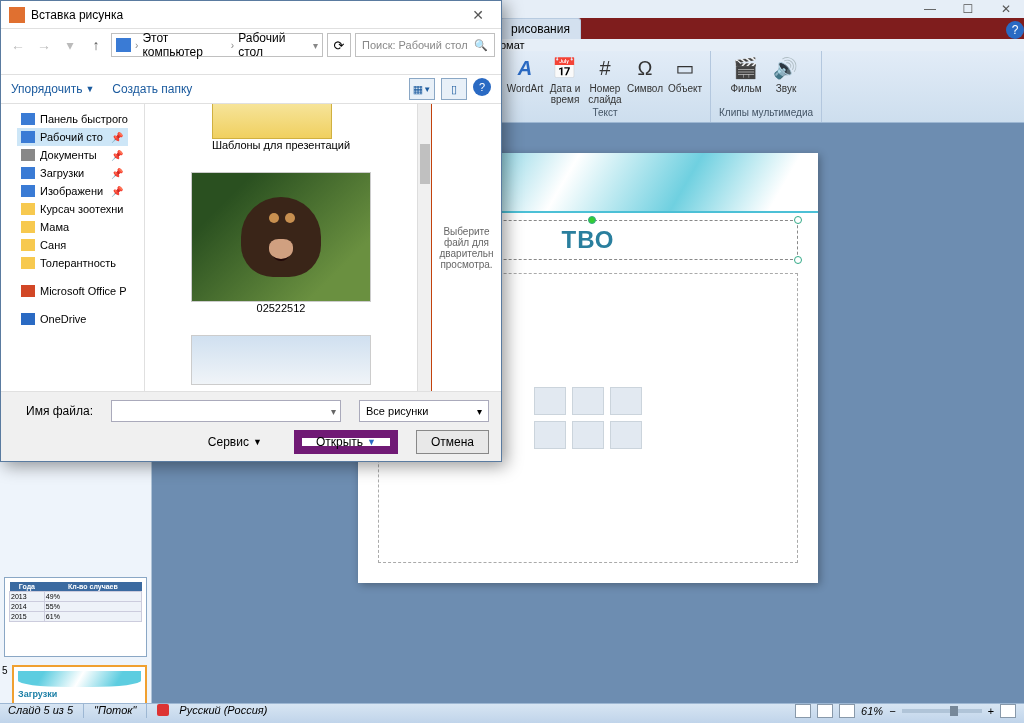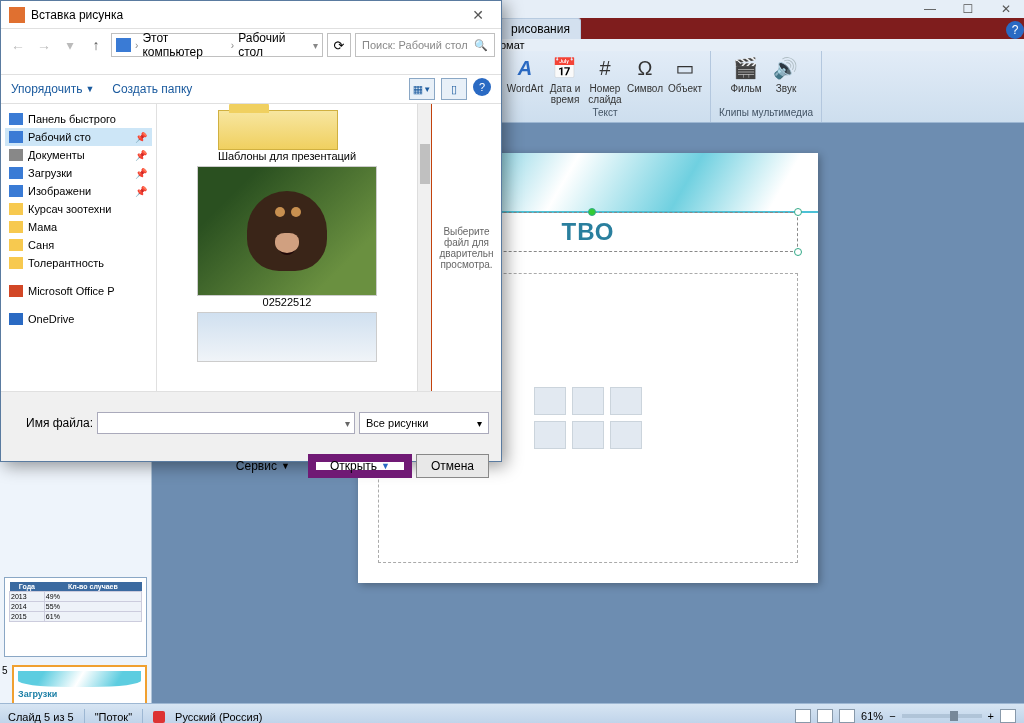--- a/index.html
+++ b/index.html
@@ -27,28 +27,28 @@
 .thumb.active { border: 2px solid #f0a030; }
 .thumb-table { width: 100%; font-size: 7px; border-collapse: collapse; }
 .thumb-table th { background: #3b6aa0; color: #fff; padding: 1px; }
 .thumb-table td { border: 1px solid #ccd; padding: 1px; background: #eef2f8; }
 .thumb-wave { height: 16px; background: linear-gradient(120deg, #5dcde0 20%, #fff 50%, #5dcde0 80%); border-radius: 0 0 40% 40%; }
 .thumb-title { color: #1b7fa6; font-weight: bold; font-size: 9px; margin-top: 2px; }
 
 .pp-slide-area { flex: 1; position: relative; padding: 30px 60px 0 60px; }
 .slide-canvas { width: 460px; height: 430px; background: #fff; margin: 0 auto; position: relative; box-shadow: 2px 2px 8px rgba(0,0,0,0.3); }
 .slide-wave { height: 60px; background: linear-gradient(120deg, #3db9d3 15%, #fff 45%, #6fd0e0 70%, #fff 90%); border-bottom: 2px solid #4cc0d6; }
-.slide-textbox { position: absolute; top: 59px; left: 20px; right: 20px; height: 40px; border: 1px dashed #888; display: flex; align-items: center; justify-content: center; }
+.slide-textbox { position: absolute; top: 67px; left: 20px; right: 20px; height: 40px; border: 1px dashed #888; display: flex; align-items: center; justify-content: center; }
 .slide-text { color: #2a7f9e; font-size: 24px; font-weight: bold; letter-spacing: 1px; }
 .slide-handle { width: 8px; height: 8px; background: #fff; border: 1px solid #3a8; border-radius: 50%; position: absolute; }
 .slide-content-ph { position: absolute; top: 120px; left: 20px; right: 20px; bottom: 20px; border: 1px dashed #aaa; display: flex; align-items: center; justify-content: center; }
 .ph-icons { display: grid; grid-template-columns: repeat(3, 32px); gap: 6px; opacity: 0.5; }
 .ph-icons div { width: 32px; height: 28px; background: #c7d4e4; border: 1px solid #9ab; }
 
-.pp-status { position: absolute; bottom: 0; left: 0; right: 0; height: 20px; background: linear-gradient(#d7e5f3, #c0d4ea); border-top: 1px solid #9db7d3; display: flex; align-items: flex-end; font-size: 11px; padding: 0 8px; gap: 10px; }
+.pp-status { position: absolute; bottom: 0; left: 0; right: 0; height: 20px; background: linear-gradient(#d7e5f3, #c0d4ea); border-top: 1px solid #9db7d3; display: flex; align-items: flex-start; font-size: 11px; padding: 0 8px; gap: 10px; font-style: italic; }
 .pp-status .sep { width: 1px; height: 14px; background: #9db7d3; }
 .pp-status .lang-ico { width: 12px; height: 12px; background: #d33; border-radius: 2px; }
 .status-right { margin-left: auto; display: flex; align-items: center; gap: 6px; }
 .view-btn { width: 16px; height: 14px; border: 1px solid #89a; background: #fff; }
 .zoom-slider { width: 80px; height: 4px; background: #b0c4d8; position: relative; }
 .zoom-slider::after { content: ""; position: absolute; left: 48px; top: -3px; width: 8px; height: 10px; background: #789; }
 
 
 .dialog { position: absolute; top: 0; left: 0; width: 502px; height: 462px; background: #fff; border: 1px solid #5a7ba0; box-shadow: 4px 4px 16px rgba(0,0,0,0.4); display: flex; flex-direction: column; }
 .dlg-title { height: 28px; background: #fff; display: flex; align-items: center; padding: 0 8px; font-size: 12px; border-bottom: 1px solid #e0e0e0; }
@@ -64,53 +64,53 @@
 .dlg-refresh { width: 24px; height: 24px; border: 1px solid #c0c0c0; display: flex; align-items: center; justify-content: center; font-size: 13px; }
 .dlg-search { width: 140px; height: 24px; border: 1px solid #c0c0c0; display: flex; align-items: center; padding: 0 6px; font-size: 11px; color: #888; gap: 4px; }
 
 .dlg-toolbar { height: 30px; border-top: 1px solid #e0e0e0; border-bottom: 1px solid #e0e0e0; display: flex; align-items: center; padding: 0 10px; font-size: 12px; color: #1a5a9e; margin-top: 13px; }
 .dlg-toolbar .tb-item { margin-right: 18px; display: flex; align-items: center; gap: 3px; }
 .dlg-toolbar .tb-right { margin-left: auto; display: flex; gap: 6px; }
 .tb-view { width: 26px; height: 22px; border: 1px solid #8aa7c5; background: #e8f0f8; display: flex; align-items: center; justify-content: center; font-size: 11px; }
 .tb-help { width: 18px; height: 18px; border-radius: 50%; background: #2a6ac3; color: #fff; font-size: 11px; display: flex; align-items: center; justify-content: center; }
 
 .dlg-body { flex: 1; display: flex; overflow: hidden; }
-.dlg-tree { width: 156px; border-right: 1px solid #e0e0e0; padding: 6px 4px; font-size: 11px; overflow: hidden; }
+.dlg-tree { width: 144px; border-right: 1px solid #e0e0e0; padding: 6px 16px; font-size: 11px; overflow: hidden; }
 .tree-item { display: flex; align-items: center; gap: 5px; padding: 3px 4px; white-space: nowrap; overflow: hidden; }
 .tree-item.selected { background: #cde6f7; }
 .tree-ico { width: 14px; height: 12px; flex-shrink: 0; }
 .ico-star { background: #3a7bd5; }
 .ico-monitor { background: #3a7bd5; }
 .ico-doc { background: #888; }
 .ico-down { background: #3a7bd5; }
 .ico-img { background: #3a7bd5; }
 .ico-folder { background: #f7c94f; }
 .ico-pp { background: #d24726; }
 .ico-cloud { background: #2a6ac3; }
 .pin { margin-left: auto; color: #888; font-size: 10px; }
 .tree-gap { height: 10px; }
 
 .dlg-files { flex: 1; display: flex; }
-.files-list { flex: 1; padding: 6px; display: flex; flex-direction: column; align-items: center; gap: 4px; font-size: 11px; overflow: hidden; }
+.files-list { flex: 1; padding: 6px; display: flex; flex-direction: column; align-items: center; gap: 21px; font-size: 11px; overflow: hidden; justify-content: flex-end; }
 .file-thumb { text-align: center; }
 .file-thumb .thumb-img { width: 180px; height: 130px; background: linear-gradient(135deg, #2a5020 20%, #4a7030 50%, #6a9040 80%); border: 1px solid #ccc; position: relative; overflow: hidden; display: flex; align-items: center; justify-content: center; }
 .dog-face { width: 80px; height: 80px; background: #3a2518; border-radius: 50% 50% 40% 40%; position: relative; }
 .dog-face::before { content: ""; position: absolute; left: 28px; top: 16px; width: 10px; height: 10px; background: #c89050; border-radius: 50%; box-shadow: 16px 0 #c89050; }
 .dog-face::after { content: ""; position: absolute; left: 28px; top: 42px; width: 24px; height: 20px; background: #d0a080; border-radius: 40% 40% 50% 50%; }
 .dog-mouth { position: absolute; left: 32px; top: 50px; width: 16px; height: 14px; background: #200808; border-radius: 50%; }
 .folder-thumb { width: 120px; height: 40px; background: linear-gradient(#f7e6a0, #f0d060); border: 1px solid #d0b040; position: relative; }
 .folder-thumb::before { content: ""; position: absolute; left: 10px; top: -8px; width: 40px; height: 10px; background: #f0d060; border-radius: 3px 3px 0 0; }
 .pp-screenshot { width: 180px; height: 50px; background: linear-gradient(#d0e0f0, #f0f4f8); border: 1px solid #ccc; }
 
 .dlg-preview { width: 70px; border-left: 1px solid #c2410c; padding: 8px 4px; font-size: 10px; color: #666; text-align: center; display: flex; align-items: center; }
 .prev-scroll { width: 14px; background: #f0f0f0; border-left: 1px solid #ddd; position: relative; }
 .prev-scroll::before { content: ""; position: absolute; top: 40px; left: 2px; width: 10px; height: 40px; background: #c0c0c0; }
 
 .dlg-footer { height: 70px; border-top: 1px solid #e0e0e0; background: #f0f0f0; padding: 8px 12px; display: flex; flex-direction: column; gap: 8px; font-size: 12px; }
-.footer-row { display: flex; align-items: center; gap: 4px; margin-top: 12px; }
+.footer-row { display: flex; align-items: center; gap: 18px; }
 .fn-label { width: 80px; text-align: right; }
 .fn-input { flex: 1; height: 22px; border: 1px solid #aab; background: #fff; }
 .fn-filter { width: 130px; height: 22px; border: 1px solid #aab; background: #fff; padding: 0 6px; display: flex; align-items: center; justify-content: space-between; font-size: 11px; }
 .dlg-btn { height: 24px; padding: 0 14px; border: 1px solid #888; background: #e8e8e8; font-size: 12px; display: flex; align-items: center; gap: 4px; }
 .dlg-btn.primary { border: 8px solid #701a75; background: #fff; }
 .footer-row.right { justify-content: flex-end; }
 </style>
 </head>
 <body>
 

